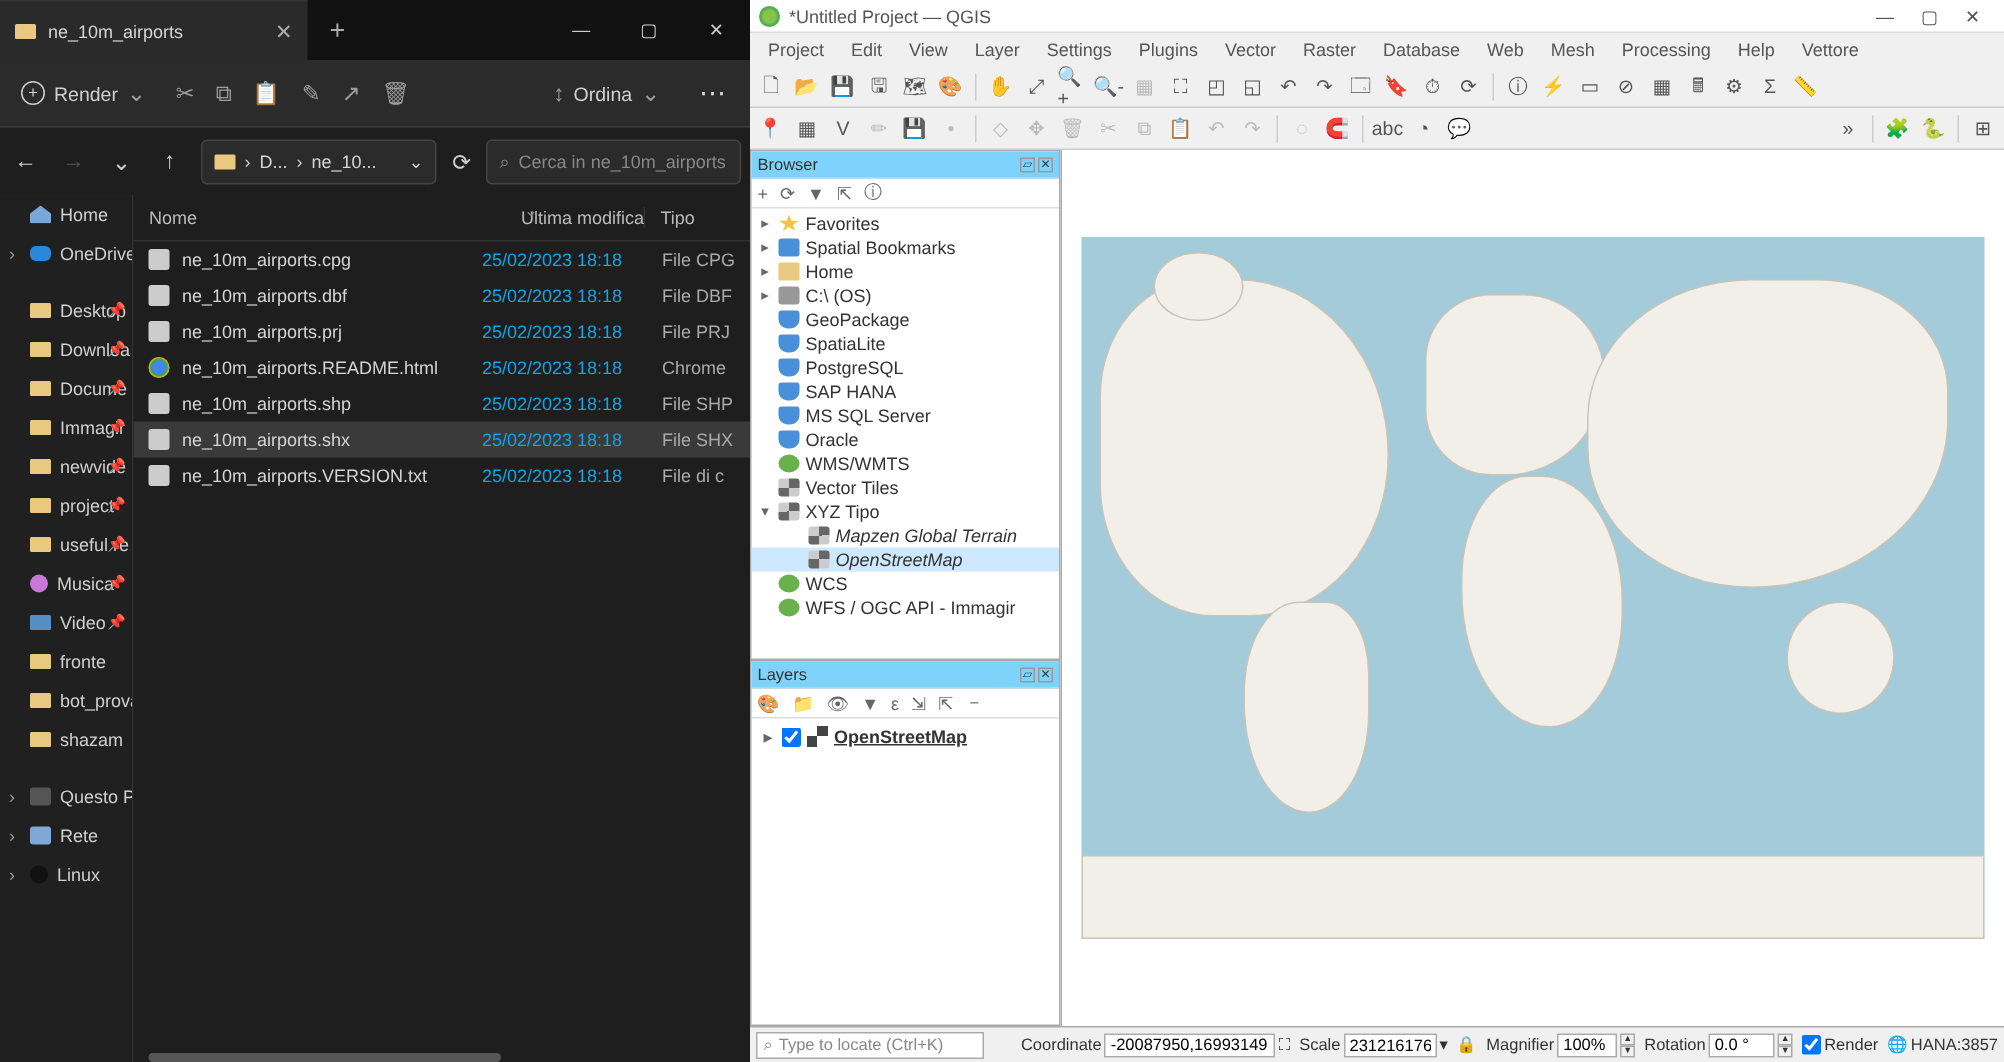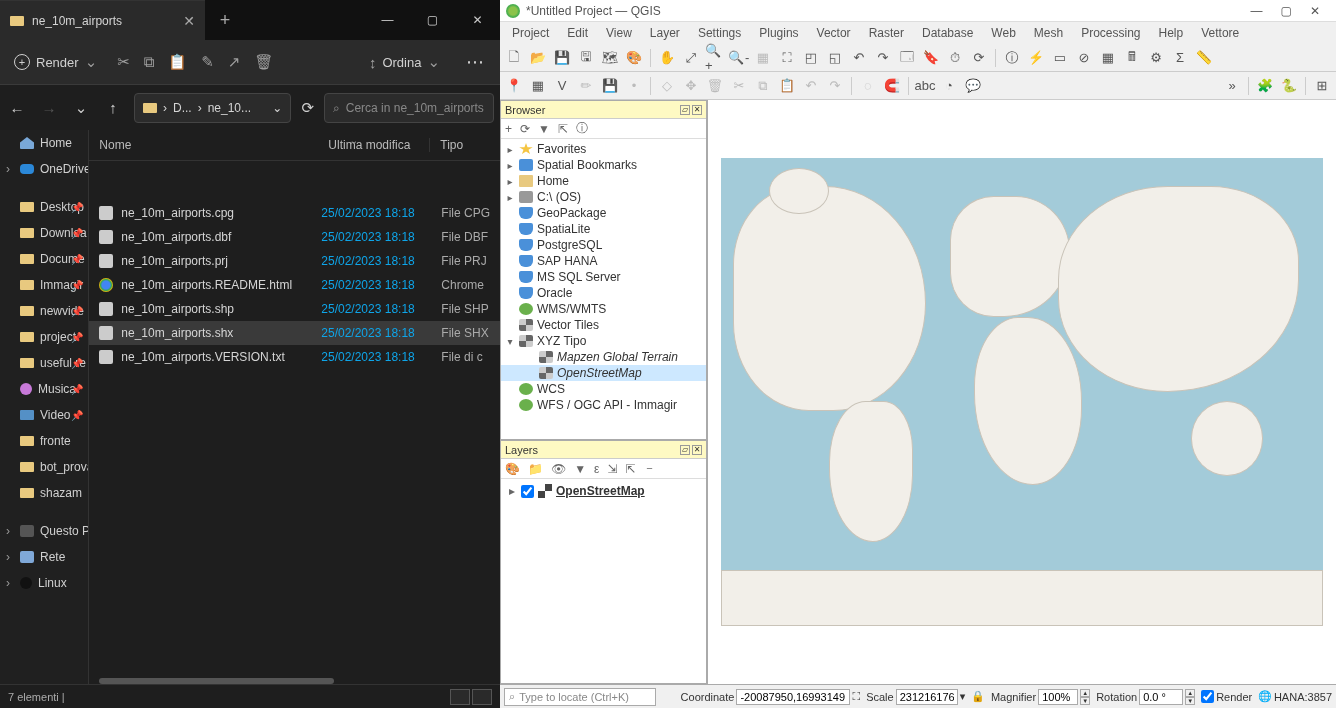--- a/index.html
+++ b/index.html
@@ -40,24 +40,24 @@
 .fe .side .item .ico { width: 14px; height: 10px; background: #e8c97f; border-radius: 1px; flex: none; }
 .fe .side .item .ico.home { background: #79a8d8; width: 14px; height: 12px; clip-path: polygon(50% 0, 100% 45%, 100% 100%, 0 100%, 0 45%); }
 .fe .side .item .ico.od { background: #2b88d8; border-radius: 4px; height: 10px; }
 .fe .side .item .ico.pc { background: #555; height: 12px; border-radius: 2px; }
 .fe .side .item .ico.net { background: #7fa8d8; border-radius: 2px; height: 12px; }
 .fe .side .item .ico.lin { background: #111; border-radius: 50%; width: 12px; height: 12px; }
 .fe .side .item .ico.mus { background: #c779d8; border-radius: 50%; width: 12px; height: 12px; }
 .fe .side .item .ico.vid { background: #5490c6; }
 .fe .side .sep { height: 12px; }
 
-.fe .list { flex: 1; display: flex; flex-direction: column; background: #1e1e1e; gap: 40px; }
+.fe .list { flex: 1; display: flex; flex-direction: column; background: #1e1e1e; }
 .fe .list .hdr { display: flex; padding: 8px 10px; border-bottom: 1px solid #333; font-size: 12px; color: #bbb; }
 .fe .list .hdr .c1 { width: 210px; }
-.fe .list .hdr .c2 { width: 120px; text-align: center; position: relative; }
+.fe .list .hdr .c2 { width: 120px; text-align: right; position: relative; }
 .fe .list .hdr .c2::after { content: "⌄"; position: absolute; left: 40px; top: -4px; font-size: 11px; color: #888; }
 .fe .list .hdr .c3 { flex: 1; padding-left: 10px; border-left: 1px solid #333; }
 .fe .list .group { padding: 6px 10px 4px 14px; font-size: 12px; color: #ccc; }
 .fe .list .group::before { content: "⌄ "; color: #999; }
 .fe .list .row { display: flex; align-items: center; padding: 5px 10px; font-size: 12px; }
 .fe .list .row.sel { background: #3a3a3a; }
 .fe .list .row .ico { width: 14px; height: 14px; background: #ccc; border-radius: 2px; margin-right: 8px; flex: none; }
 .fe .list .row .ico.html { background: radial-gradient(circle,#4285f4 40%,#34a853 55%,#fbbc05 70%,#ea4335 85%); border-radius: 50%; }
 .fe .list .row .c1 { width: 200px; overflow: hidden; text-overflow: ellipsis; white-space: nowrap; }
 .fe .list .row .c2 { width: 120px; color: #0ea5e9; }
@@ -82,21 +82,21 @@
 .qg .tb { height: 28px; background: #f0f0f0; border-bottom: 1px solid #ccc; display: flex; align-items: center; padding: 0 4px; gap: 4px; }
 .qg .tb .tbi { width: 20px; height: 20px; display: flex; align-items: center; justify-content: center; color: #555; font-size: 13px; }
 .qg .tb .tbi.dis { color: #bbb; }
 .qg .tb .sep { width: 1px; height: 18px; background: #ccc; margin: 0 2px; }
 
 .qg .main { flex: 1; display: flex; overflow: hidden; }
 .qg .panels { width: 208px; display: flex; flex-direction: column; border-right: 1px solid #aaa; }
 .qg .panel { border: 1px solid #aaa; background: #fff; display: flex; flex-direction: column; }
 .qg .panel.browser { flex: 1.4; }
 .qg .panel.layers { flex: 1; }
-.qg .panel .phdr { height: 18px; background: #fef9c3; border-bottom: 1px solid #ccc; display: flex; align-items: center; padding: 0 4px; font-size: 11px; }
+.qg .panel .phdr { height: 18px; background: #7dd3fc; border-bottom: 1px solid #ccc; display: flex; align-items: center; padding: 0 4px; font-size: 11px; }
 .qg .panel .phdr .pbtns { margin-left: auto; display: flex; gap: 2px; }
 .qg .panel .phdr .pbtns span { width: 10px; height: 10px; border: 1px solid #999; font-size: 8px; text-align: center; line-height: 8px; }
 .qg .panel .ptb { height: 20px; border-bottom: 1px solid #ddd; display: flex; align-items: center; padding: 0 4px; gap: 8px; color: #666; font-size: 12px; }
 .qg .panel .tree { flex: 1; overflow: auto; padding: 2px 0; }
 .qg .panel .tnode { display: flex; align-items: center; padding: 1px 4px; gap: 4px; font-size: 12px; white-space: nowrap; }
 .qg .panel .tnode.sel { background: #cde8ff; }
 .qg .panel .tnode .exp { width: 10px; text-align: center; color: #666; font-size: 10px; }
 .qg .panel .tnode .tico { width: 14px; height: 12px; flex: none; }
 .qg .panel .tnode .tico.fav { background: #f5c542; clip-path: polygon(50% 0%,61% 35%,98% 35%,68% 57%,79% 91%,50% 70%,21% 91%,32% 57%,2% 35%,39% 35%);}
 .qg .panel .tnode .tico.bkm { background: #4a90d9; border-radius: 2px; }
@@ -313,28 +313,20 @@
             <span class="c1">ne_10m_airports.VERSION.txt</span>
             <span class="c2">25/02/2023 18:18</span>
             <span class="c3">File di c</span>
           </div>
         </div>
       <div style="flex:1"></div>
       <div class="scrollbar"></div>
     </div>
   </div>
 
-  <div class="status">
-    <span>7 elementi</span>
-    <span>&nbsp;|</span>
-    <div class="viewbtns">
-      <div class="vb"></div>
-      <div class="vb"></div>
-    </div>
-  </div>
 </div>
 
 <div class="qg">
   <div class="titlebar">
     <span class="qico"></span>
     <span class="title">*Untitled Project — QGIS</span>
     <div class="wcs">
       <span>—</span>
       <span>▢</span>
       <span>✕</span>

